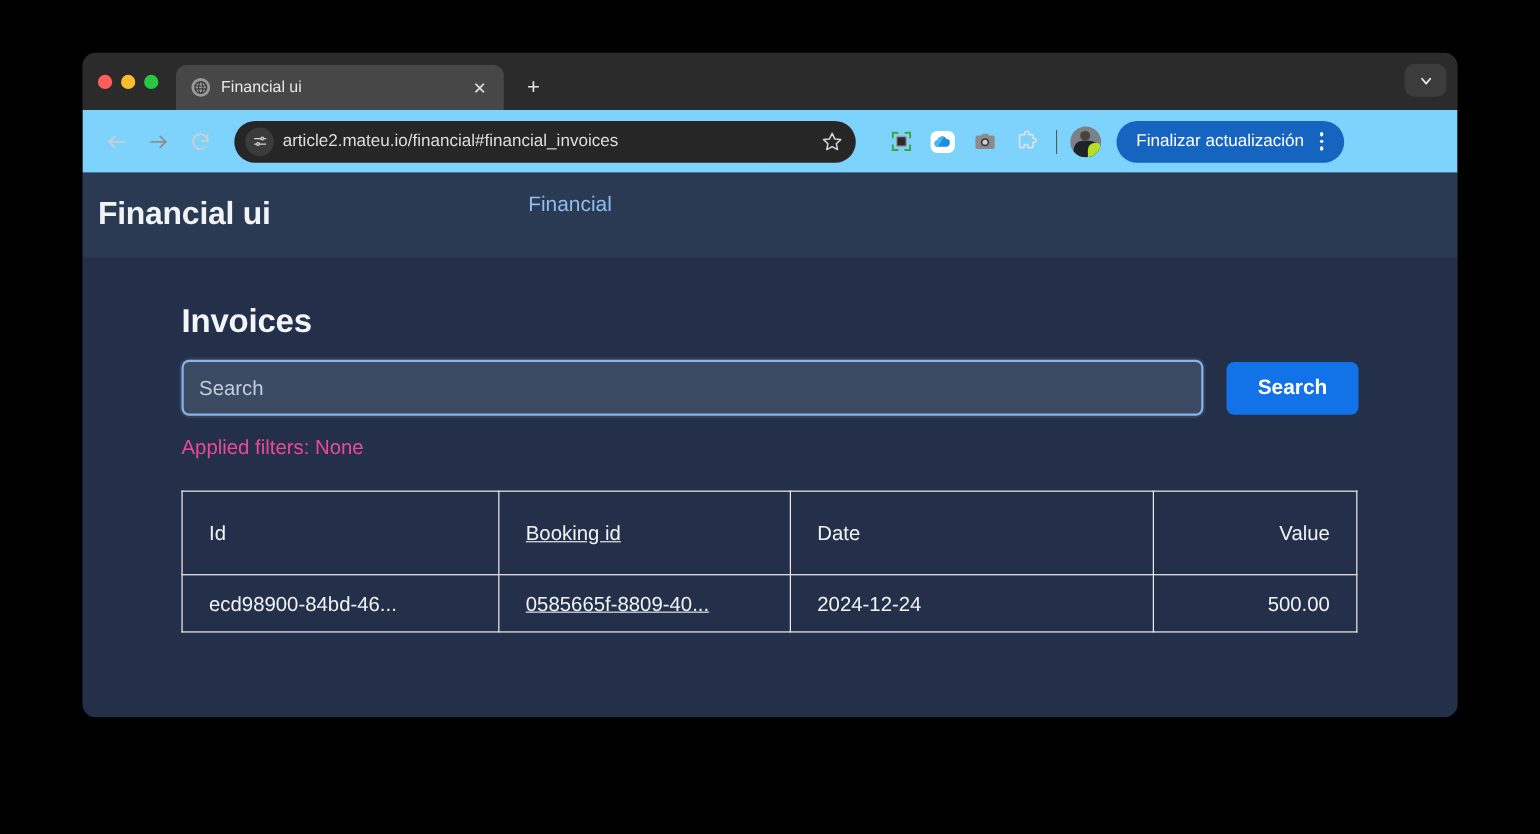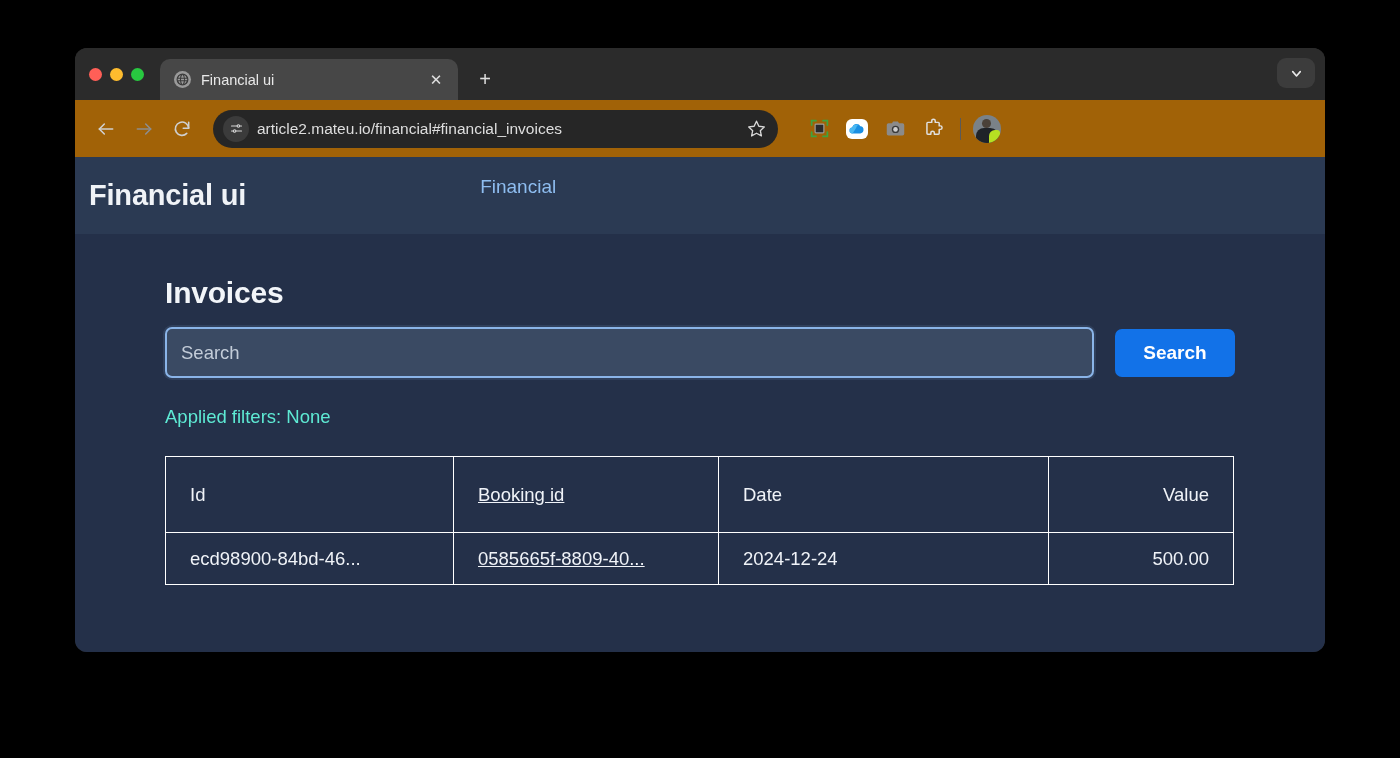--- a/index.html
+++ b/index.html
@@ -100,21 +100,21 @@
     width: 38px; height: 30px;
     background: #3c3c3c;
     border-radius: 9px;
     display: flex; align-items: center; justify-content: center;
     color: #e8e8e8;
   }
 
   
   .toolbar {
     height: 57px;
-    background: #a16207;
+    background: #7dd3fc;
     display: flex;
     align-items: center;
     padding: 0 12px 0 14px;
     gap: 4px;
     flex: 0 0 auto;
   }
   .nav-btn {
     width: 34px; height: 34px;
     display: flex; align-items: center; justify-content: center;
     color: #cfcfcf;
@@ -286,22 +286,22 @@
     height: 48px;
     background: #1272e8;
     border: none;
     border-radius: 7px;
     color: #ffffff;
     font-size: 19px;
     font-weight: 700;
     font-family: "Liberation Sans", sans-serif;
   }
   .filters {
-    margin-top: 28px;
-    color: #5eead4;
+    margin-top: 18px;
+    color: #ec4899;
     font-size: 18.5px;
   }
 
   
   .table {
     margin-top: 28px;
     width: 1068px;
     border-collapse: collapse;
     table-layout: fixed;
   }
@@ -430,20 +430,28 @@
     </div>
 
     <div class="toolbar-sep"></div>
 
     <div class="avatar">
       <span class="body"></span>
       <span class="vest"></span>
       <span class="head"></span>
     </div>
 
+    <div class="update-pill">
+      <span class="label">Finalizar actualización</span>
+      <span class="kebab">
+          <i></i>
+          <i></i>
+          <i></i>
+        </span>
+    </div>
   </div>
 
   <div class="page">
 
     <div class="navbar">
       <div class="brand">Financial ui</div>
       <div class="nav-links">
         <a class="nav-link">Financial</a>
       </div>
     </div>

